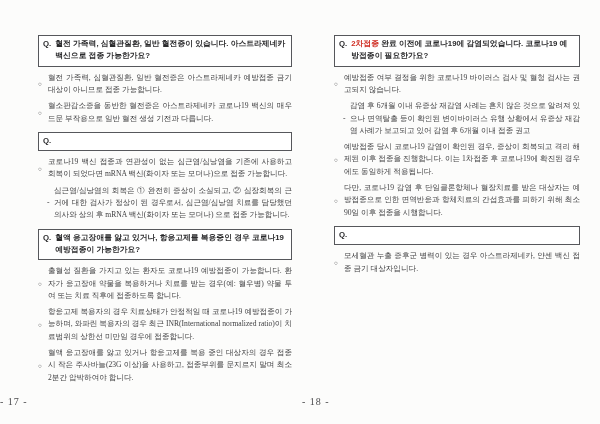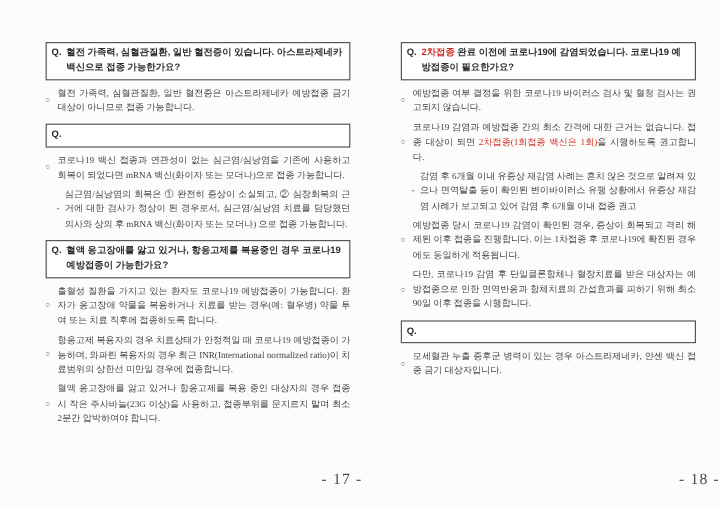--- a/index.html
+++ b/index.html
@@ -37,37 +37,41 @@
   .para .marker { flex: none; width: 10px; }
   .para.bullet .marker { font-size: 6.3px; padding-top: 1px; }
   .para .txt { flex: 1; text-align: justify; }
   .para.sub { padding-left: 9px; }
   .para.sub .marker { width: 7px; }
 
   .red { color: var(--red, #cf2b20); }
 
   .page-number {
     position: absolute; bottom: 17px; left: 0; width: 100%;
-    text-align: right; font-size: 13px; color: #4a4a4c;
+    text-align: left; font-size: 10px; color: #4a4a4c;
     letter-spacing: 1px;
   }
 </style>
 </head>
 <body>
 
 <div class="spread">
   <section class="page page-left">
     <div class="page-body">
         <div class="q-box">
           <span class="marker">Q.</span>
           <span class="txt"><span>혈전 가족력, 심혈관질환, 일반 혈전증이 있습니다. 아스트라제네카 백신으로 접종 가능한가요?</span></span>
         </div>
         <div class="para bullet">
           <span class="marker">○</span>
           <span class="txt"><span>혈전 가족력, 심혈관질환, 일반 혈전증은 아스트라제네카 예방접종 금기대상이 아니므로 접종 가능합니다.</span></span>
+        </div>
+        <div class="para bullet">
+          <span class="marker">○</span>
+          <span class="txt"><span>혈소판감소증을 동반한 혈전증은 아스트라제네카 코로나19 백신의 매우 드문 부작용으로 일반 혈전 생성 기전과 다릅니다.</span></span>
         </div>
         <div class="q-box">
           <span class="marker">Q.</span>
         </div>
         <div class="para bullet">
           <span class="marker">○</span>
           <span class="txt"><span>코로나19 백신 접종과 연관성이 없는 심근염/심낭염을 기존에 사용하고 회복이 되었다면 mRNA 백신(화이자 또는 모더나)으로 접종 가능합니다.</span></span>
         </div>
         <div class="para sub">
           <span class="marker">-</span>
@@ -95,24 +99,20 @@
   <section class="page page-right">
     <div class="page-body">
         <div class="q-box">
           <span class="marker">Q.</span>
           <span class="txt"><span class="red">2차접종</span><span> 완료 이전에 코로나19에 감염되었습니다. 코로나19 예방접종이 필요한가요?</span></span>
         </div>
         <div class="para bullet">
           <span class="marker">○</span>
           <span class="txt"><span>예방접종 여부 결정을 위한 코로나19 바이러스 검사 및 혈청 검사는 권고되지 않습니다.</span></span>
         </div>
-        <div class="para bullet">
-          <span class="marker">○</span>
-          <span class="txt"><span>코로나19 감염과 예방접종 간의 최소 간격에 대한 근거는 없습니다. 접종 대상이 되면 </span><span class="red">2차접종(1회접종 백신은 1회)</span><span>을 시행하도록 권고합니다.</span></span>
-        </div>
         <div class="para sub">
           <span class="marker">-</span>
           <span class="txt"><span>감염 후 6개월 이내 유증상 재감염 사례는 흔치 않은 것으로 알려져 있으나 면역탈출 등이 확인된 변이바이러스 유행 상황에서 유증상 재감염 사례가 보고되고 있어 감염 후 6개월 이내 접종 권고</span></span>
         </div>
         <div class="para bullet">
           <span class="marker">○</span>
           <span class="txt"><span>예방접종 당시 코로나19 감염이 확인된 경우, 증상이 회복되고 격리 해제된 이후 접종을 진행합니다. 이는 1차접종 후 코로나19에 확진된 경우에도 동일하게 적용됩니다.</span></span>
         </div>
         <div class="para bullet">
           <span class="marker">○</span>

